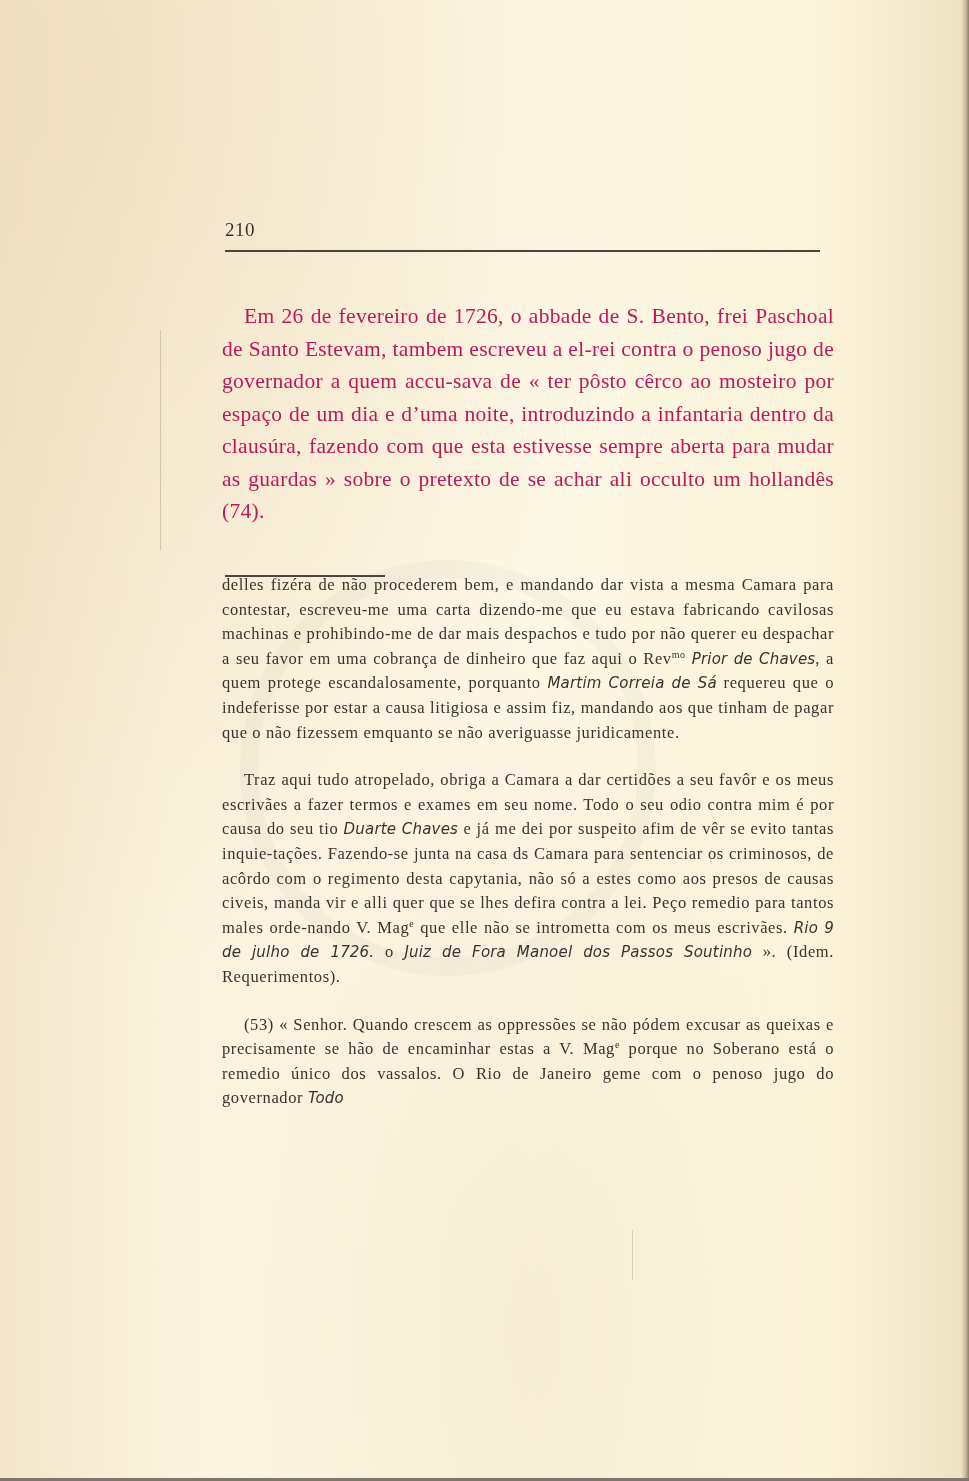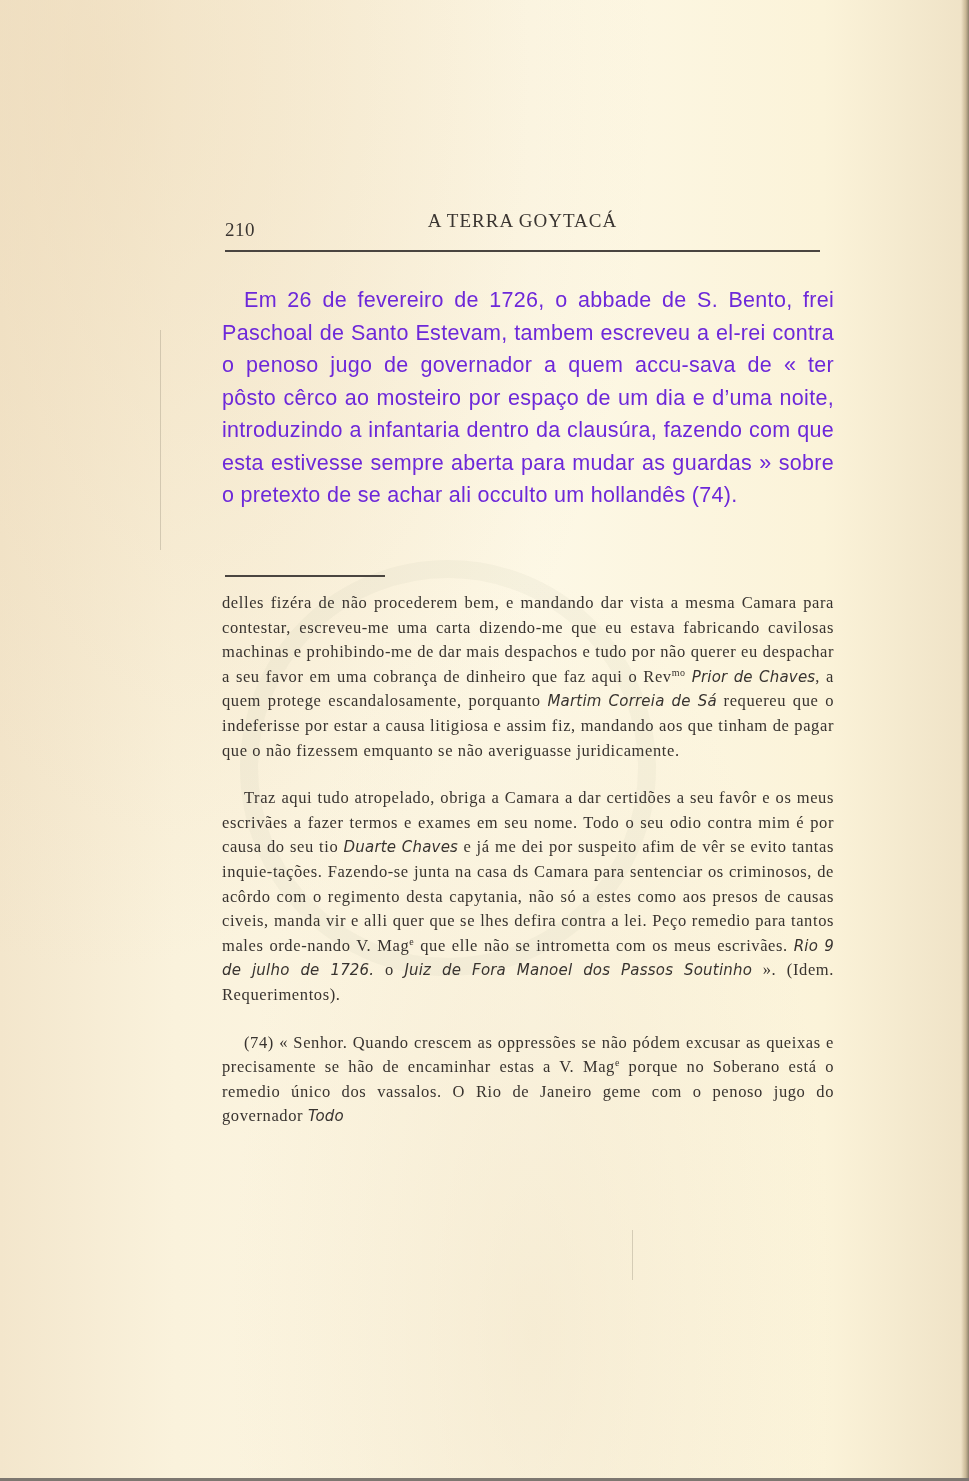--- a/index.html
+++ b/index.html
@@ -33,35 +33,35 @@
       font-size: 19px;
       color: #3a3531;
     }
     .page-number { position: absolute; left: 0; top: 9px; letter-spacing: 0.5px; }
     .book-title { position: absolute; left: 0; right: 0; top: 0; text-align: center; letter-spacing: 1px; }
     .head-rule {
       position: absolute; top: 250px; left: 225px; width: 595px; height: 2px;
       background: #4a4540;
     }
     .main-text {
-      position: absolute; top: 284px; left: 222px; width: 612px;
-      font-family: Liberation Sans, sans-serif;
+      position: absolute; top: 300px; left: 222px; width: 612px;
+      font-family: Liberation Serif, serif;
       font-size: 21.5px;
       line-height: 32.5px;
       text-align: justify;
-      color: #6d28d9;
+      color: #be185d;
       letter-spacing: 0.3px;
     }
     .main-text p { margin: 0; text-indent: 22px; }
     .fn-rule {
       position: absolute; top: 575px; left: 225px; width: 160px; height: 2px;
       background: #4a4540;
     }
     .footnotes {
-      position: absolute; top: 591px; left: 222px; width: 612px;
+      position: absolute; top: 573px; left: 222px; width: 612px;
       font-family: "Liberation Serif", serif;
       font-size: 16.5px;
       line-height: 24.6px;
       text-align: justify;
       color: #38332f;
       letter-spacing: 0.6px;
     }
     .footnotes p { margin: 0; }
     .footnotes p.indent { text-indent: 22px; margin-top: 23px; }
     .footnotes em { font-family: "DejaVu Sans", sans-serif; font-style: italic; font-size: 15px; letter-spacing: 0.2px; }
@@ -80,27 +80,26 @@
 
 <div class="page-bg"></div>
 <div class="watermark"></div>
 <div class="mark" style="left:160px;top:330px;height:220px;"></div>
 <div class="mark" style="left:632px;top:1230px;height:50px;"></div>
 <div class="right-edge"></div>
 <div class="bottom-edge"></div>
 
 <div class="running-head">
   <span class="page-number">210</span>
-  <span class="book-title">A TERRA GOYTACÁ</span>
 </div>
 <div class="head-rule"></div>
 
 <div class="main-text">
   <p>Em 26 de fevereiro de 1726, o abbade de S. Bento, frei Paschoal de Santo Estevam, tambem escreveu a el-rei contra o penoso jugo de governador a quem accu-sava de « ter pôsto cêrco ao mosteiro por espaço de um dia e d’uma noite, introduzindo a infantaria dentro da clausúra, fazendo com que esta estivesse sempre aberta para mudar as guardas » sobre o pretexto de se achar ali occulto um hollandês (74).</p>
 </div>
 
 <div class="fn-rule"></div>
 
 <div class="footnotes">
   <p><span>delles fizéra de não procederem bem, e mandando dar vista a mesma Camara para contestar, escreveu-me uma carta dizendo-me que eu estava fabricando cavilosas machinas e prohibindo-me de dar mais despachos e tudo por não querer eu despachar a seu favor em uma cobrança de dinheiro que faz aqui o Rev</span><sup>mo</sup> <em>Prior de Chaves</em><span>, a quem protege escandalosamente, porquanto </span><em>Martim Correia de Sá</em><span> requereu que o indeferisse por estar a causa litigiosa e assim fiz, mandando aos que tinham de pagar que o não fizessem emquanto se não averiguasse juridicamente.</span></p>
   <p class="indent"><span>Traz aqui tudo atropelado, obriga a Camara a dar certidões a seu favôr e os meus escrivães a fazer termos e exames em seu nome. Todo o seu odio contra mim é por causa do seu tio </span><em>Duarte Chaves</em><span> e já me dei por suspeito afim de vêr se evito tantas inquie-tações. Fazendo-se junta na casa ds Camara para sentenciar os criminosos, de acôrdo com o regimento desta capytania, não só a estes como aos presos de causas civeis, manda vir e alli quer que se lhes defira contra a lei. Peço remedio para tantos males orde-nando V. Mag</span><sup>e</sup><span> que elle não se intrometta com os meus escrivães. </span><em>Rio 9 de julho de 1726.</em><span> o </span><em>Juiz de Fora Manoel dos Passos Soutinho</em><span> ». (Idem. Requerimentos).</span></p>
-  <p class="indent"><span>(74) « Senhor. Quando crescem as oppressões se não pódem excusar as queixas e precisamente se hão de encaminhar estas a V. Mag</span><sup>e</sup><span> porque no Soberano está o remedio único dos vassalos. O Rio de Janeiro geme com o penoso jugo do governador </span><em>Todo</em></p>
+  <p class="indent"><span>(53) « Senhor. Quando crescem as oppressões se não pódem excusar as queixas e precisamente se hão de encaminhar estas a V. Mag</span><sup>e</sup><span> porque no Soberano está o remedio único dos vassalos. O Rio de Janeiro geme com o penoso jugo do governador </span><em>Todo</em></p>
 </div>
 
 </body></html>

